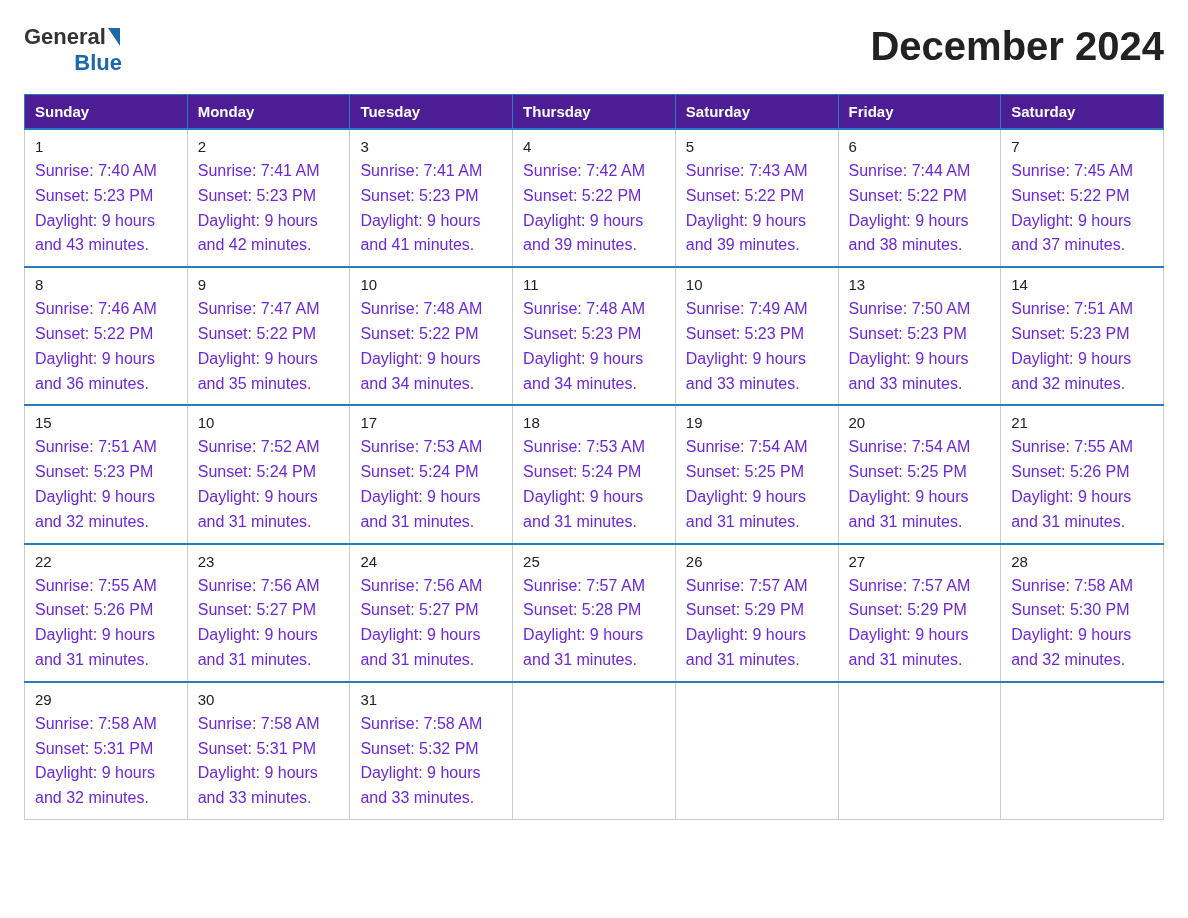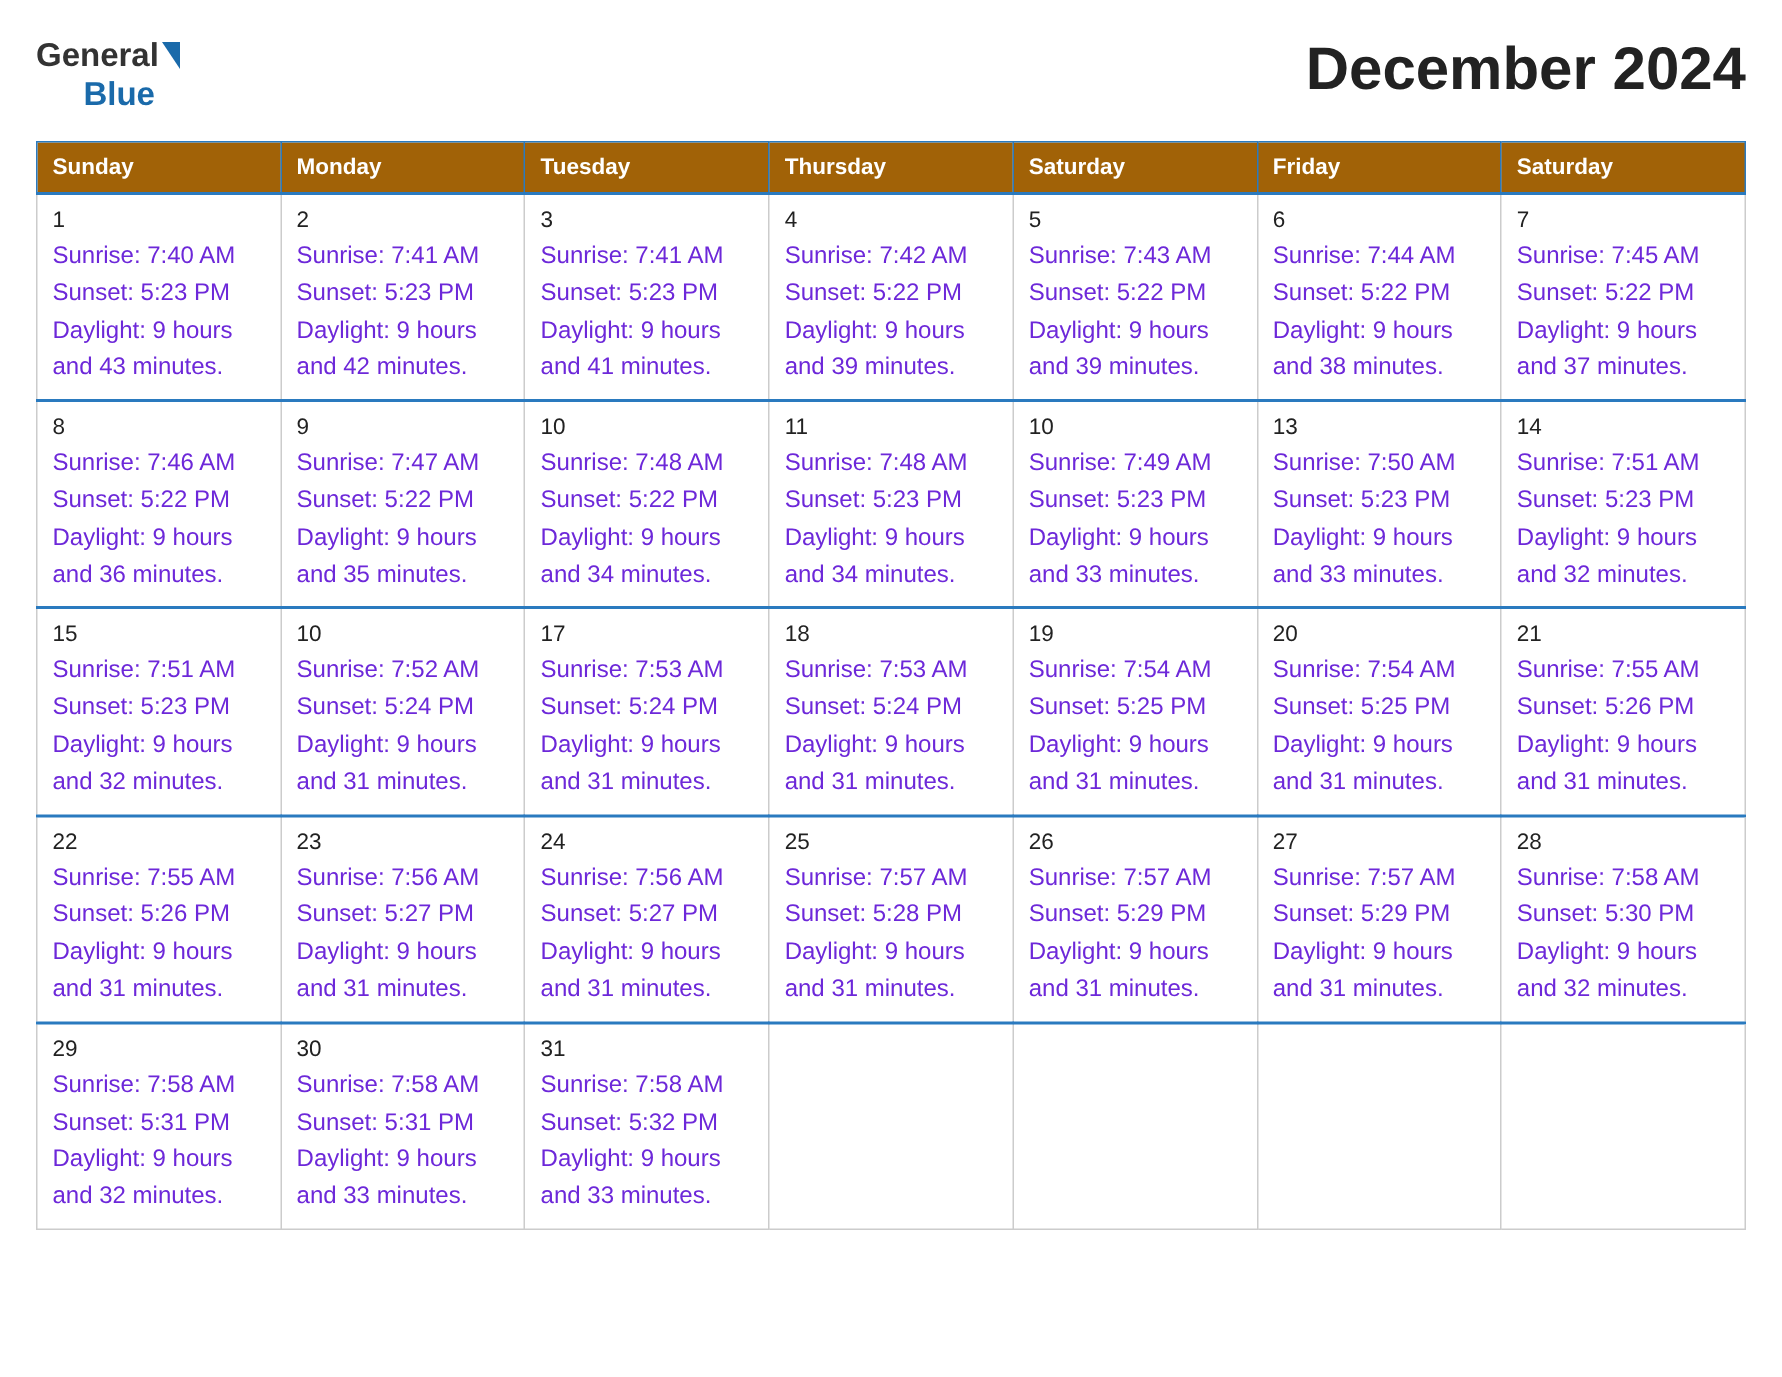--- a/index.html
+++ b/index.html
@@ -12,21 +12,21 @@
     }
     .header-area {
       display: flex;
       justify-content: space-between;
       align-items: flex-start;
       margin-bottom: 18px;
     }
     .logo-area {
       display: flex;
       flex-direction: column;
-      align-items: center;
+      align-items: flex-end;
     }
     .logo-text {
       display: flex;
       align-items: center;
       font-size: 22px;
       font-weight: bold;
       color: #333;
     }
     .logo-general { color: #333; }
     .logo-triangle {
@@ -51,21 +51,21 @@
       font-size: 20px;
       color: #444;
       margin-top: 4px;
     }
     .calendar-table {
       width: 100%;
       border-collapse: collapse;
       border: 1px solid #aaa;
     }
     .calendar-table thead tr th {
-      background-color: #a16207;
+      background-color: #4c1d95;
       color: #fff;
       font-size: 15px;
       font-weight: bold;
       padding: 8px 10px;
       text-align: left;
       border: 1px solid #2a7abf;
     }
     .calendar-table tbody tr td {
       vertical-align: top;
       padding: 8px 10px;

